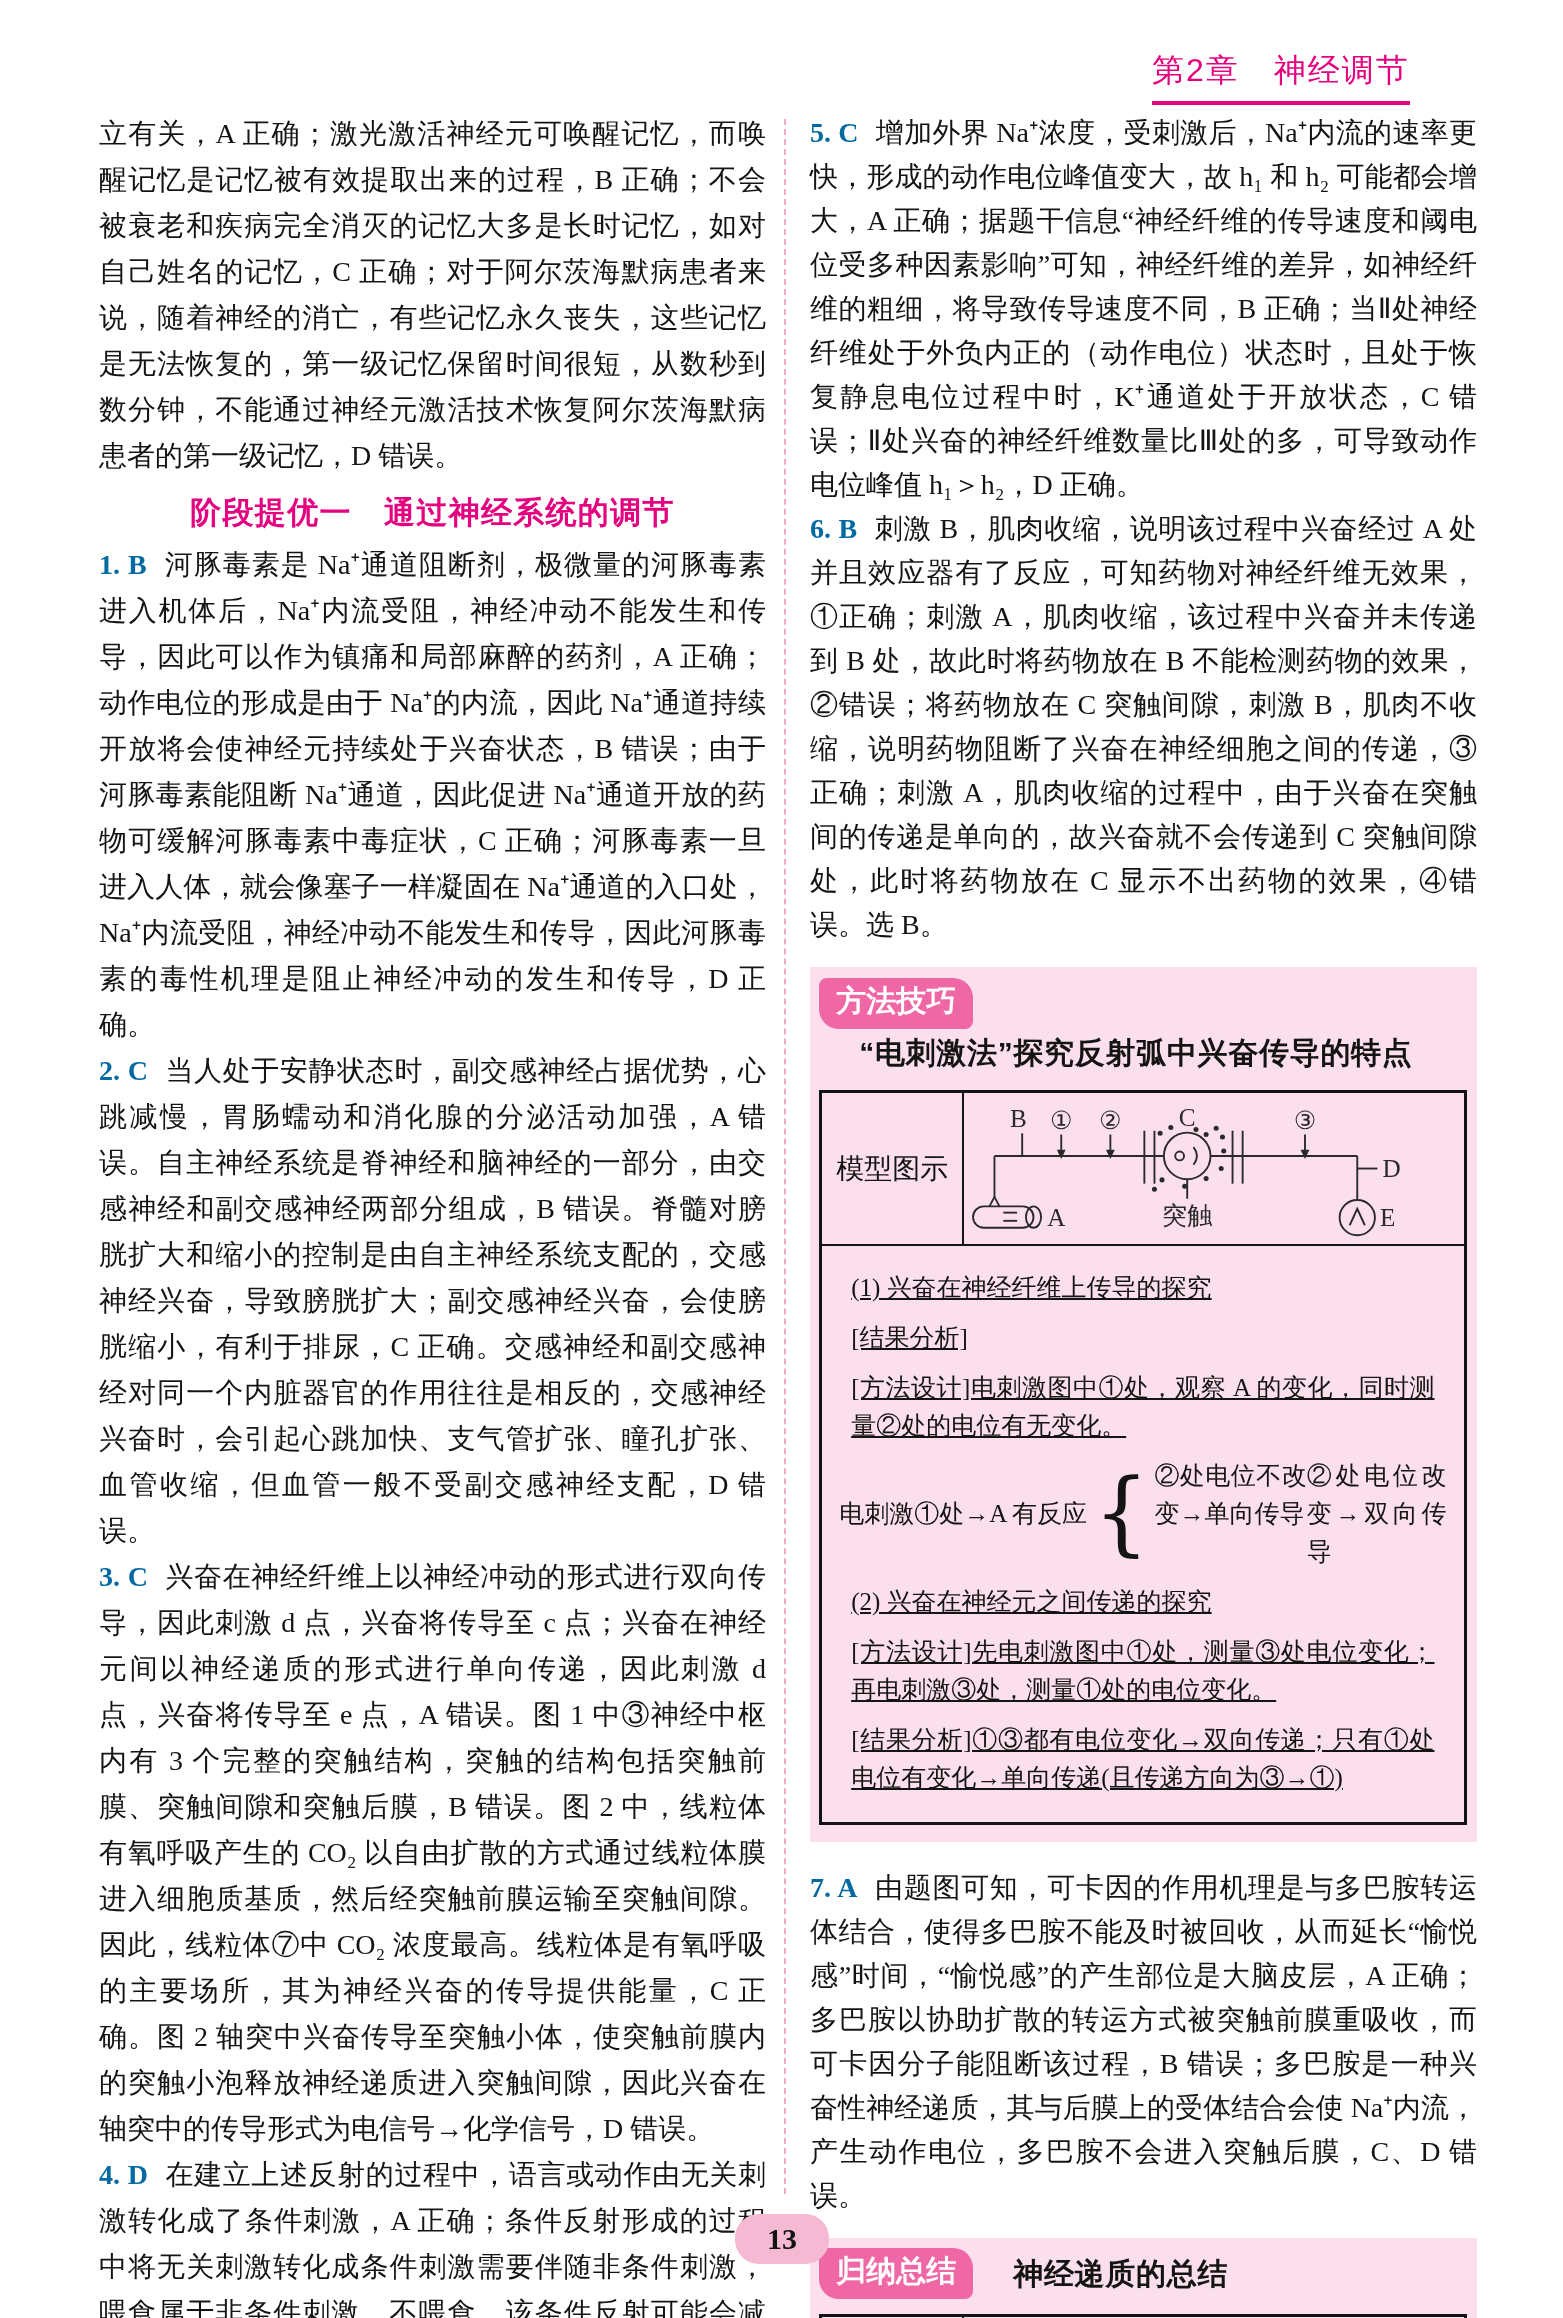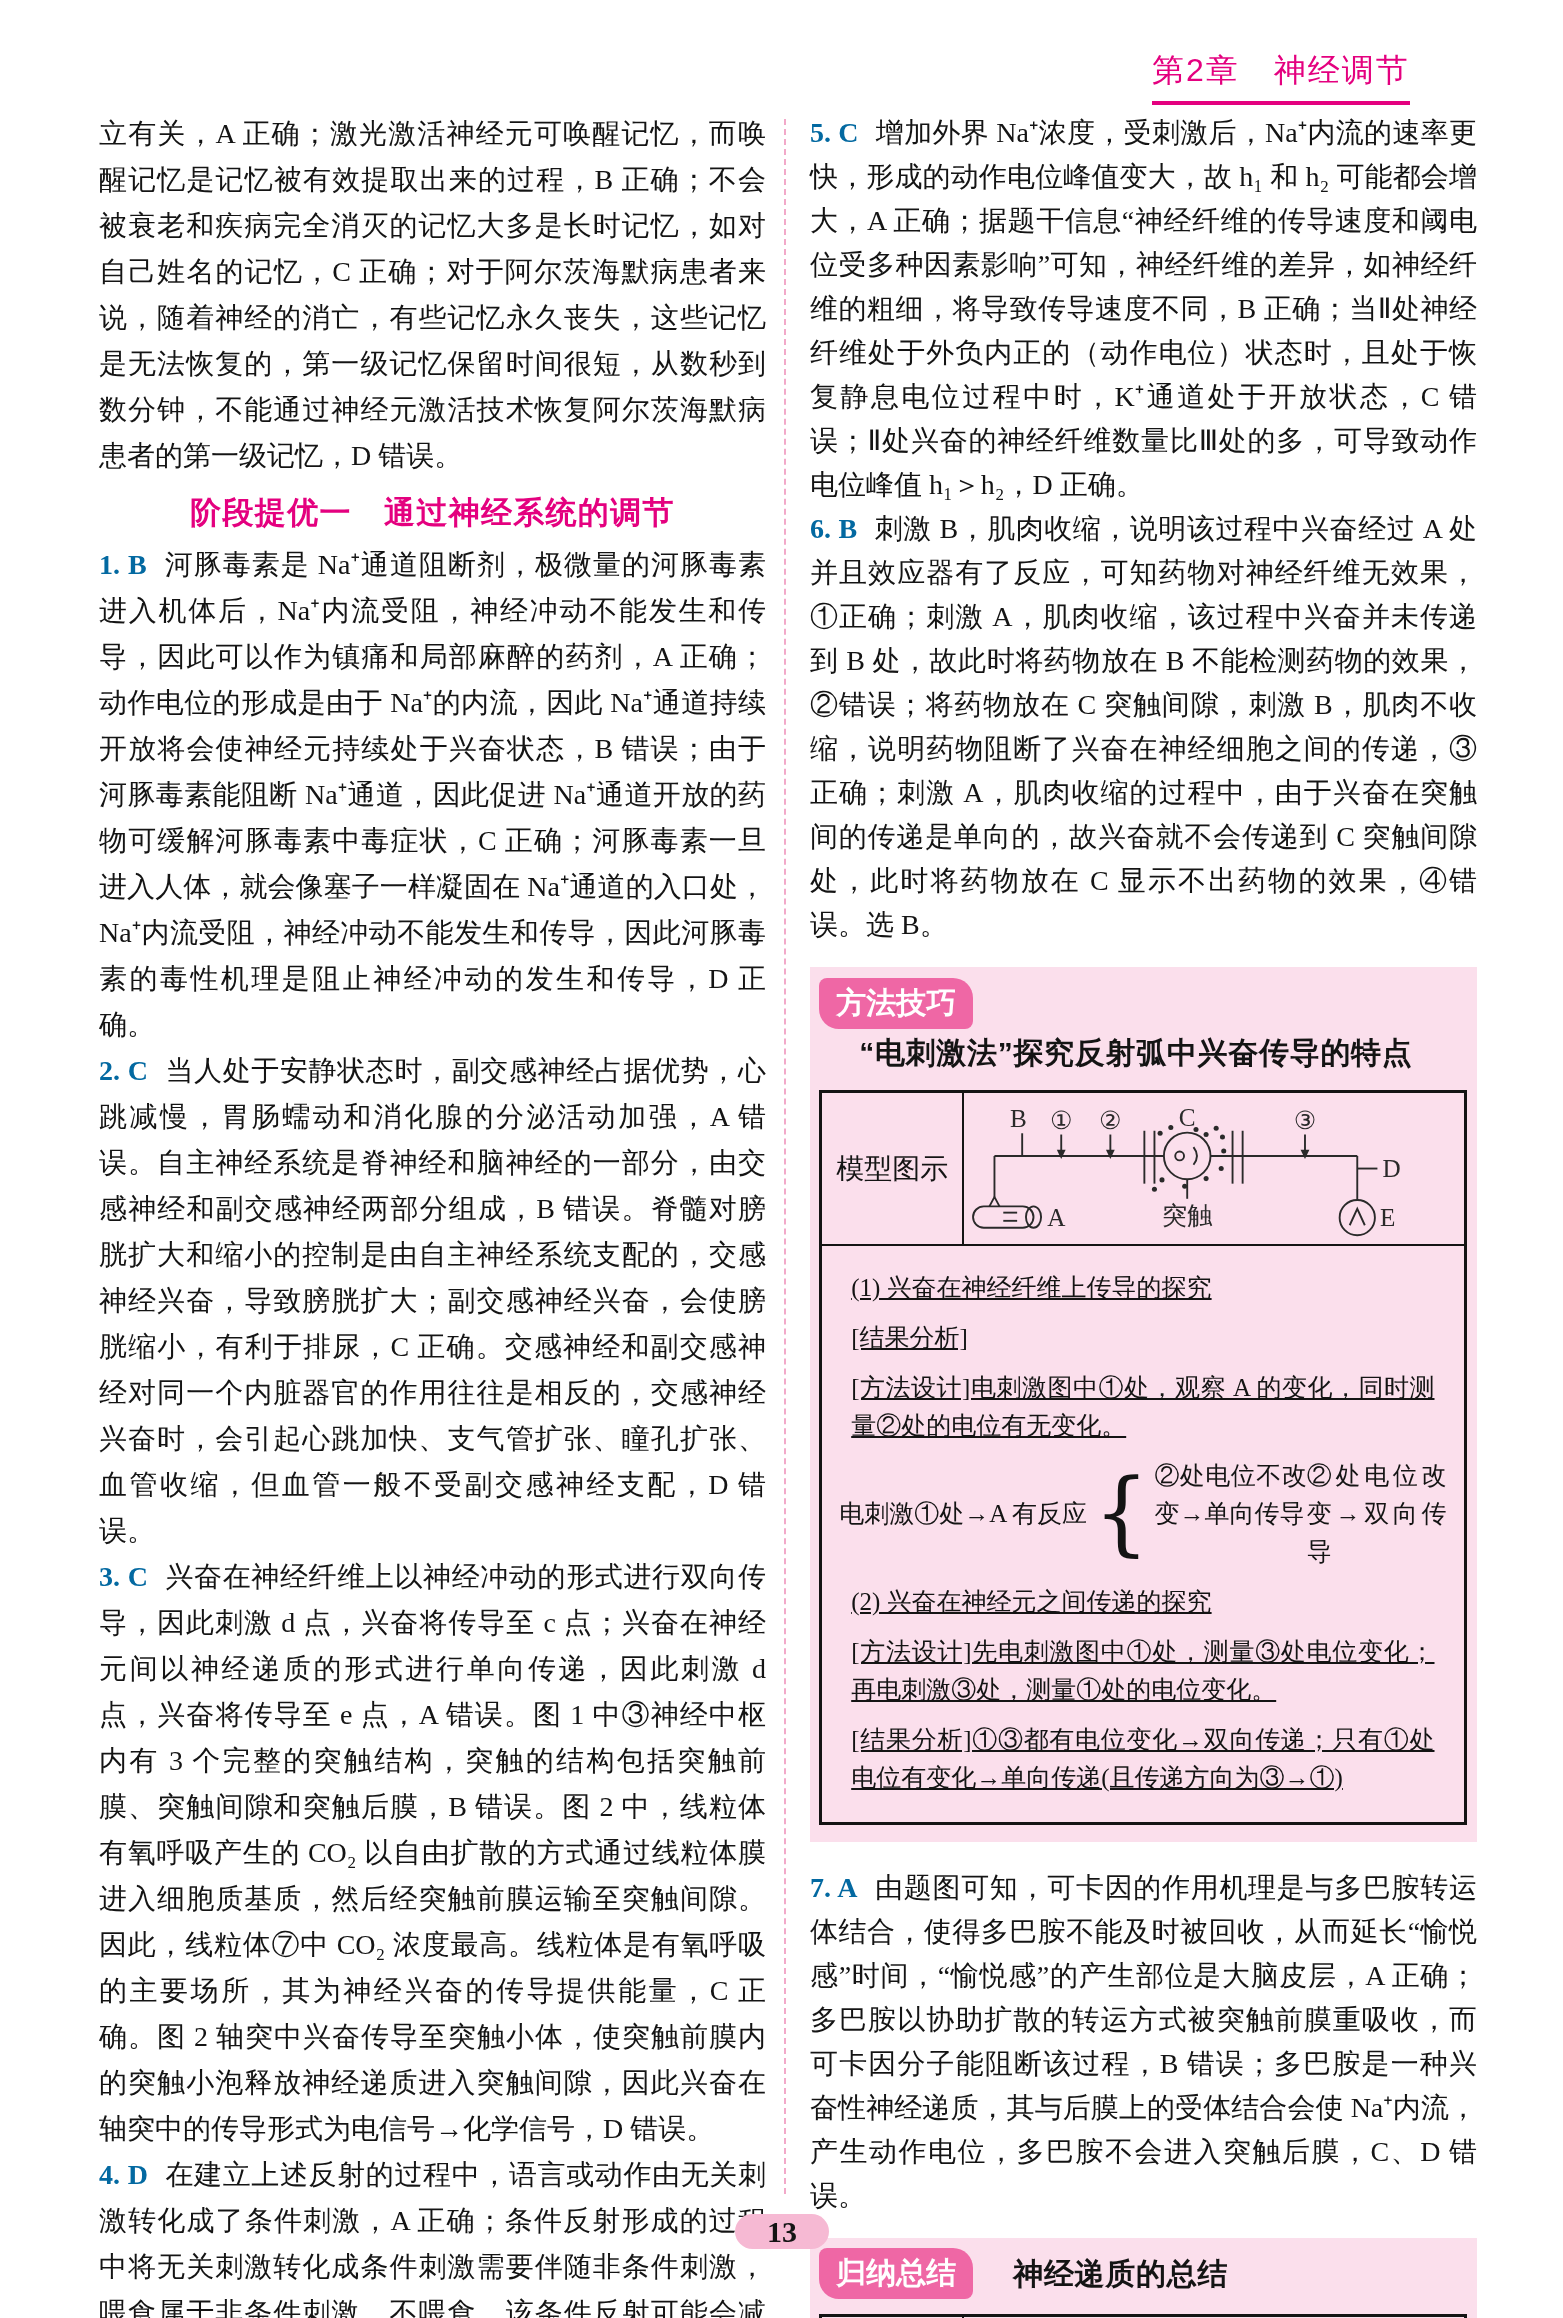--- a/index.html
+++ b/index.html
@@ -23,21 +23,21 @@
   p.body-par { margin:0; }
   .ans-num { color:#0369a1; font-weight:bold; padding-right:17px; }
   .sec-heading {
     font-family:"Liberation Sans", sans-serif; font-weight:bold;
     font-size:31px; color:#e4007f; text-align:center; text-align-last:center;
     margin:13px 0 9.2px 0; line-height:41px; letter-spacing:1.3px;
   }
   .pink-section { background:#fbdfec; margin-top:20px; padding:10.5px 10.5px 17px 9.2px; }
   .box-label {
     display:inline-block; background:#ef67a5; color:#ffffff;
-    font-family:Liberation Sans, sans-serif; font-weight:bold; font-size:30px;
+    font-family:Liberation Mono, monospace; font-weight:bold; font-size:30px;
     line-height:1; padding:10px 17px 11.2px 17px; border-radius:8px 20px 8px 20px;
     vertical-align:middle;
   }
   .box-title {
     display:inline-block; font-family:"Liberation Sans", sans-serif; font-weight:bold;
     font-size:30px; color:#141414; margin-left:40px; vertical-align:middle; letter-spacing:0.7px;
   }
   .mt-table { border:3.3px solid #141414; margin-top:14.5px; }
   .mt-row1 { display:flex; border-bottom:2px solid #141414; }
   .mt-model-cell {
@@ -56,21 +56,21 @@
   }
   .branch-opts { display:flex; flex-direction:row; }
   .sum-table { border:3.3px solid #141414; margin-top:14.5px; }
   .sum-row { display:flex; }
   .sum-key {
     flex:0 0 140px; border-right:2px solid #141414;
     display:flex; align-items:center; justify-content:center; font-size:28px;
   }
   .sum-val { flex:1 1 auto; padding:12px 16px; font-size:24.4px; line-height:37px; text-align:justify; text-justify:inter-ideograph; }
   .page-num-pill {
-    position:absolute; left:735px; top:2214px; width:94px; height:35px;
+    position:absolute; left:735px; top:2214px; width:94px; height:50px;
     background:#f6b9d3; border-radius:24px;
     display:flex; align-items:center; justify-content:center;
     font-weight:bold; font-size:30px; color:#141414;
   }
   .dg-line { stroke:#2a2a2a; stroke-width:3; fill:none; }
   .dg-text { fill:#2a2a2a; font-family:"Liberation Serif", serif; font-size:40px; }
   .dg-dot { fill:#2a2a2a; }
 </style>
 </head>
 <body>

